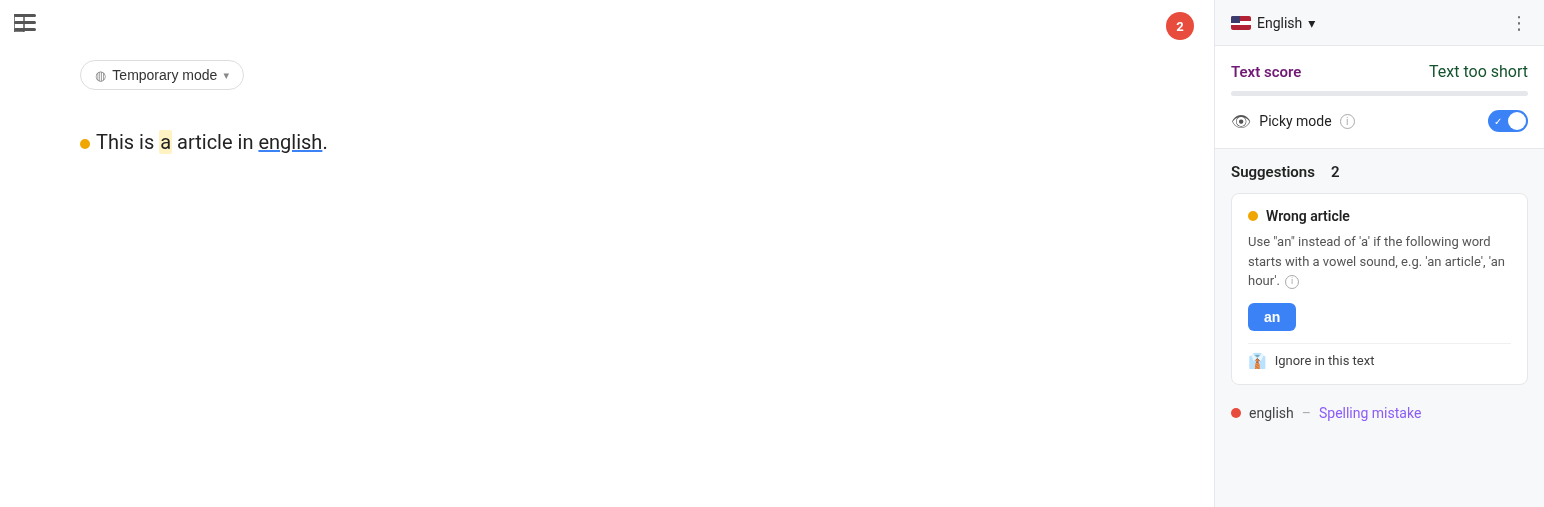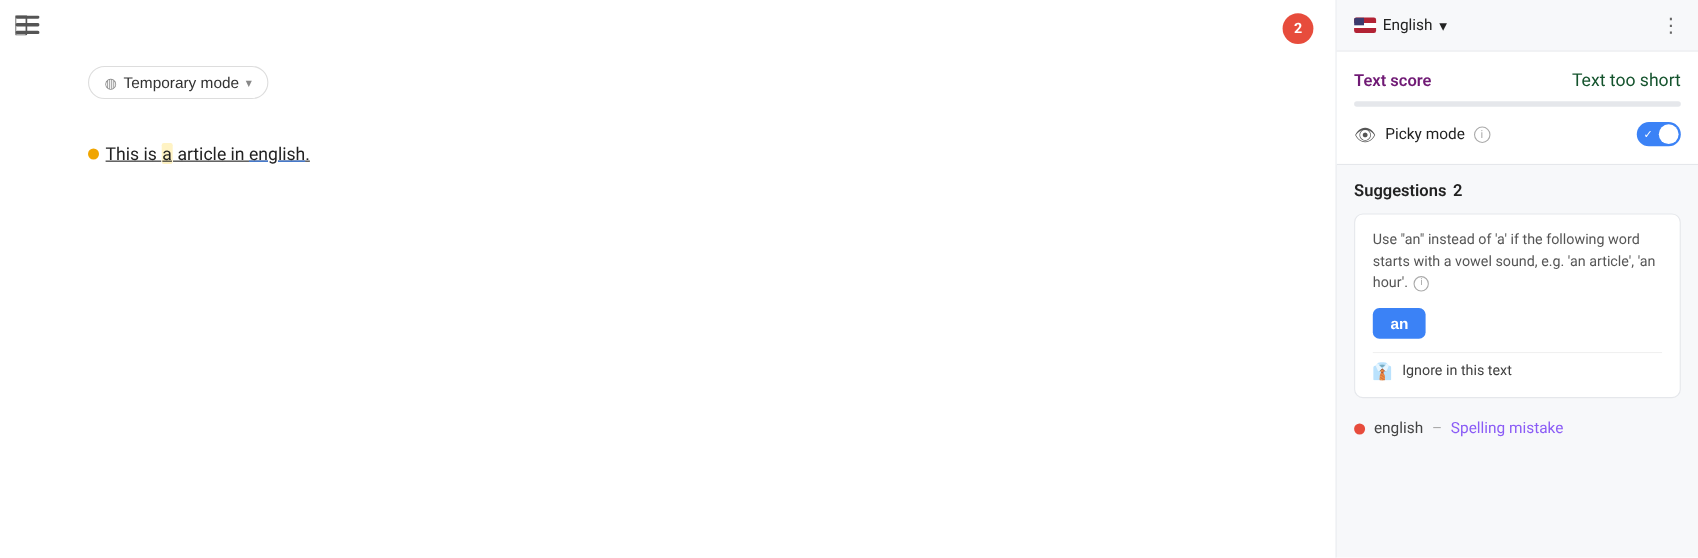--- a/index.html
+++ b/index.html
@@ -78,23 +78,22 @@
     }
 
     .doc-content {
       margin-top: 10px;
     }
 
     .doc-sentence {
       display: flex;
       align-items: baseline;
       gap: 6px;
-      font-size: 16px;
-      color: #222;
-      text-decoration: underline;
+      font-size: 20px;
+      color: #222;
     }
 
     .bullet-orange {
       width: 10px;
       height: 10px;
       background: #f0a500;
       border-radius: 50%;
       flex-shrink: 0;
       margin-top: 5px;
     }
@@ -257,21 +256,21 @@
       font-size: 10px;
     }
 
     .suggestions-section {
       padding: 14px 16px 6px;
     }
 
     .suggestions-header {
       display: flex;
       align-items: center;
-      gap: 6px;
+      gap: 16px;
       font-size: 15px;
       font-weight: 600;
       color: #222;
       margin-bottom: 12px;
       text-align: center;
     }
 
     .suggestions-count {
       color: #222;
       font-weight: 600;
@@ -457,20 +456,24 @@
     </div>
   </div>
 
   <div class="suggestions-section">
     <div class="suggestions-header">
       <span>Suggestions</span>
       <span class="suggestions-count">2</span>
     </div>
 
     <div class="suggestion-card">
+      <div class="suggestion-title-row">
+        <div class="dot-orange"></div>
+        <span class="suggestion-title">Wrong article</span>
+      </div>
       <div class="suggestion-desc">
         <span>Use "an" instead of 'a' if the following word starts with a vowel sound, e.g. 'an article', 'an hour'.</span>
         <span class="suggestion-info-icon">i</span>
       </div>
       <button class="fix-button">an</button>
       <div class="ignore-row">
         <span class="ignore-icon">👔</span>
         <span class="ignore-label">Ignore in this text</span>
       </div>
     </div>

